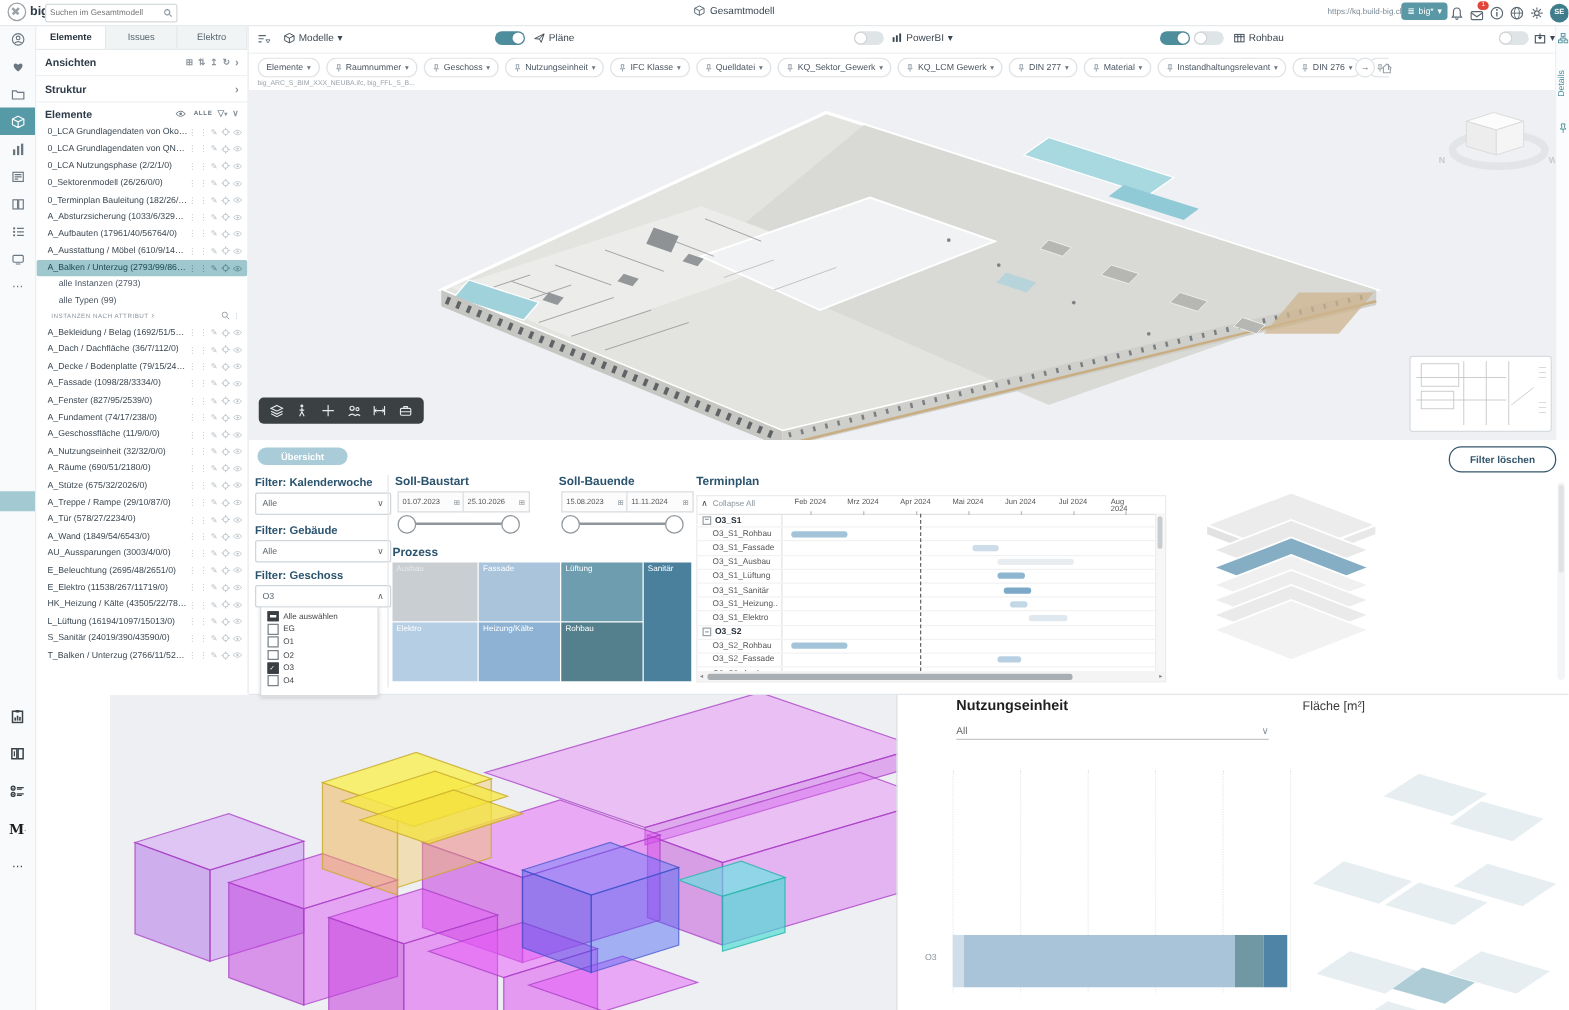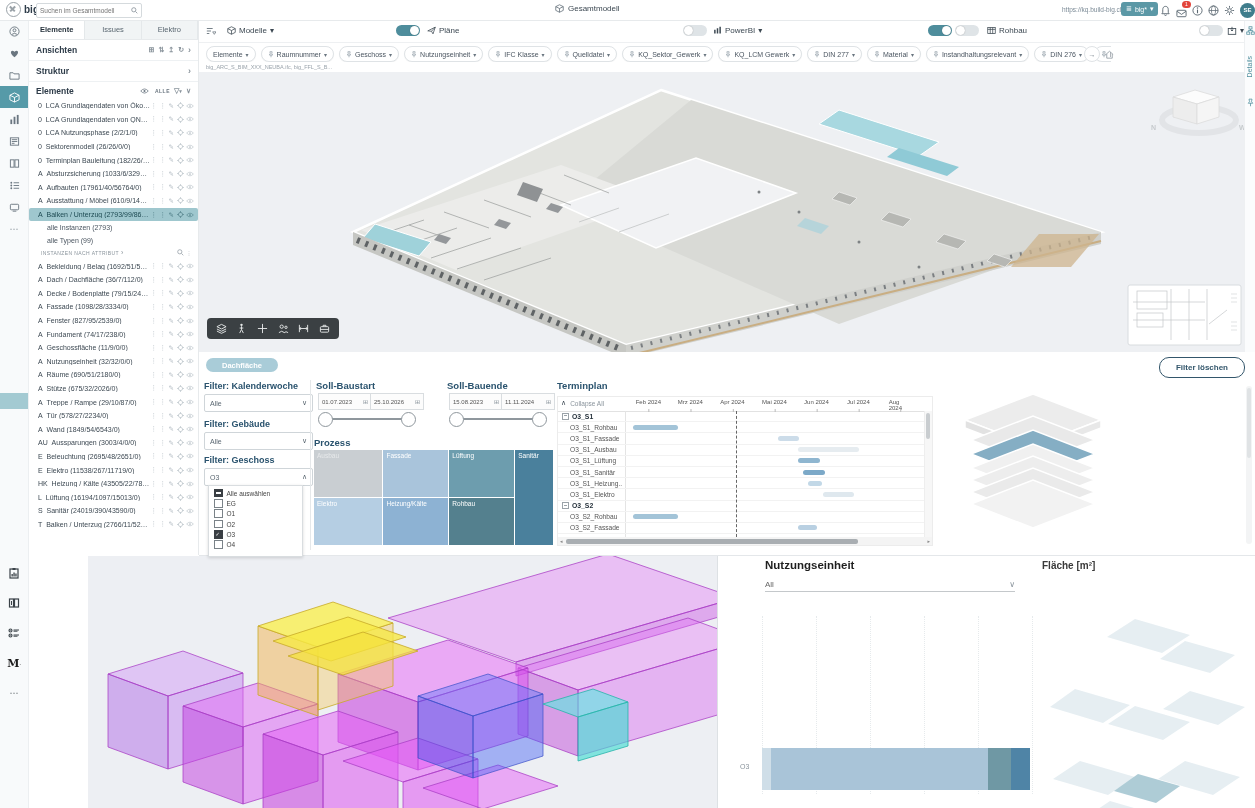--- a/index.html
+++ b/index.html
@@ -127,21 +127,21 @@
   .stat-label{font-size:9px;font-weight:bold;color:#24425c;margin-top:6px;}
   .stat-value{font-size:15px;font-weight:bold;margin-top:2px;}
   .dscroll{position:absolute;left:1047px;top:34px;width:6px;height:158px;background:#f3f4f5;border-radius:3px;}
   .dscroll .thumb{position:absolute;left:1px;top:2px;width:4px;height:70px;background:#e0e3e5;border-radius:2px;}
   
   .lower-right{position:absolute;left:720px;top:556px;width:535px;height:252px;background:#fff;}
   .lr-divider{position:absolute;left:717px;top:556px;width:1px;height:252px;background:#dde1e4;}
   .nutz-title{position:absolute;left:45px;top:3px;font-size:11.5px;font-weight:bold;color:#1f1f1f;}
   .nutz-select{position:absolute;left:45px;top:22px;width:250px;border-bottom:1px solid #c4c8cb;height:13px;font-size:8px;color:#666;display:flex;align-items:center;}
   .nutz-select .grow{flex:1;}
-  .flaeche-title{position:absolute;left:322px;top:4px;font-size:10px;color:#3a3a3a;font-weight:bold;}
+  .flaeche-title{position:absolute;left:322px;top:4px;font-size:10px;color:#3a3a3a;}
   .flaeche-value{position:absolute;left:355px;top:22px;font-size:33px;color:#161616;font-family:"DejaVu Sans",sans-serif;letter-spacing:1px;}
   .vgrid{position:absolute;top:60px;bottom:14px;border-left:1px dotted #e6eaec;width:0;}
   .bar-cat{position:absolute;left:20px;top:207px;font-size:7px;color:#8a949c;}
   .hbar{position:absolute;left:42px;top:192px;width:268px;height:42px;display:flex;overflow:hidden;}
   .hbar .seg{height:100%;}
   .purple-view{position:absolute;left:88px;top:556px;width:630px;height:252px;background:#edeff3;overflow:hidden;}
 </style>
 </head>
 <body>
 
@@ -1268,21 +1268,21 @@
         <path d="M6 4 V6 M3 8 V6 H9 V8" fill="none" stroke="currentColor"></path>
       </svg>
     <span class="details-text">Details</span>
     <svg class="details-pin" viewBox="0 0 12 12">
         <path d="M4 1.5 h4 l-.7 3.5 1.7 2 H3 l1.7 -2 Z" fill="none" stroke="currentColor"></path>
         <line x1="6" y1="7" x2="6" y2="11" stroke="currentColor"></line>
       </svg>
   </div>
 
   <section class="dash-top">
-    <div class="uebersicht">Dachfläche</div>
+    <div class="uebersicht">Übersicht</div>
     <div class="filterclr">Filter löschen</div>
 
     <div class="flabel" style="left:5px;top:29px;">Filter: Kalenderwoche</div>
     <div class="fselect" style="left:5px;top:42px;">
       <span>Alle</span>
         <span class="grow"></span>
         <span>∨</span>
     </div>
     <div class="flabel" style="left:5px;top:67px;">Filter: Gebäude</div>
     <div class="fselect" style="left:5px;top:80px;">

